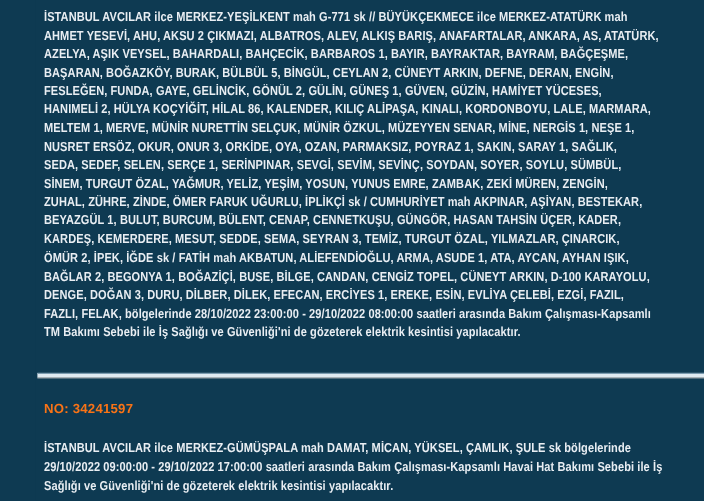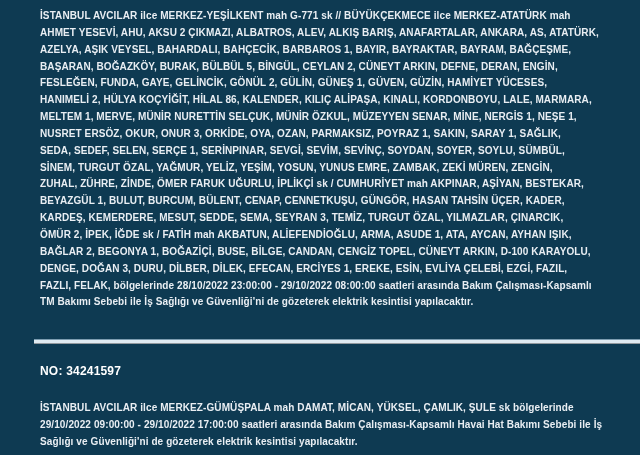--- a/index.html
+++ b/index.html
@@ -42,21 +42,21 @@
     background: #dfeaf1;
     border-top: 1px solid #7c9cb0;
     border-bottom: 1px solid rgba(0,0,0,0.35);
   }
   .record-no {
     position: absolute;
     left: 8px;
     top: 364px;
     font-size: 12px;
     letter-spacing: 0.2px;
-    color: #ffffff;
+    color: #f97316;
   }
 </style>
 </head>
 <body>
 
 <div class="screen">
   <div class="notice notice-1">İSTANBUL AVCILAR ilce MERKEZ-YEŞİLKENT mah G-771 sk // BÜYÜKÇEKMECE ilce MERKEZ-ATATÜRK mah
 AHMET YESEVİ, AHU, AKSU 2 ÇIKMAZI, ALBATROS, ALEV, ALKIŞ BARIŞ, ANAFARTALAR, ANKARA, AS, ATATÜRK,
 AZELYA, AŞIK VEYSEL, BAHARDALI, BAHÇECİK, BARBAROS 1, BAYIR, BAYRAKTAR, BAYRAM, BAĞÇEŞME,
 BAŞARAN, BOĞAZKÖY, BURAK, BÜLBÜL 5, BİNGÜL, CEYLAN 2, CÜNEYT ARKIN, DEFNE, DERAN, ENGİN,

